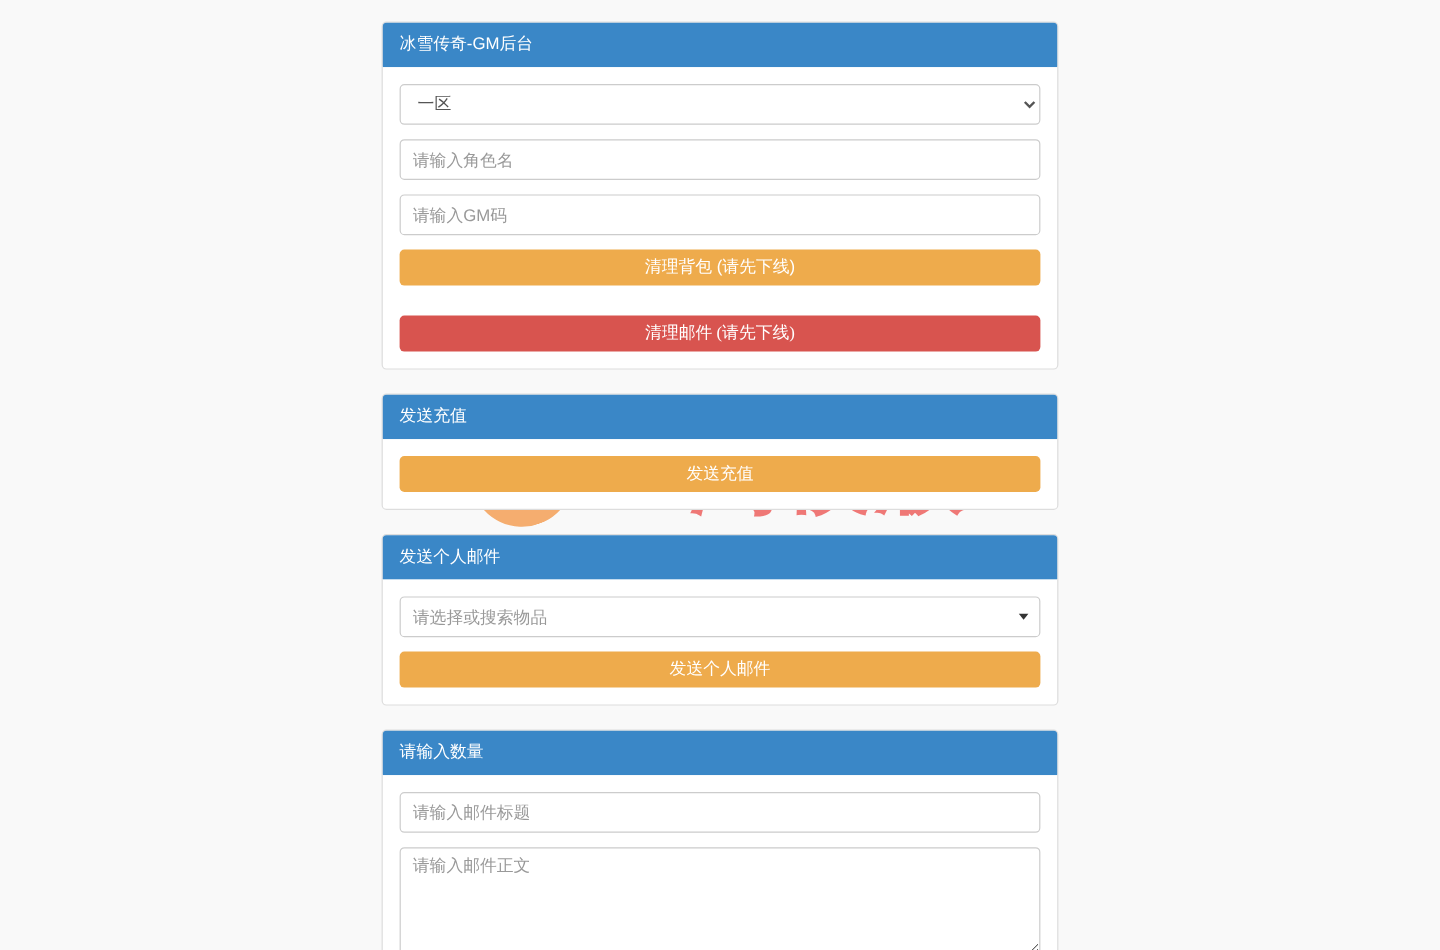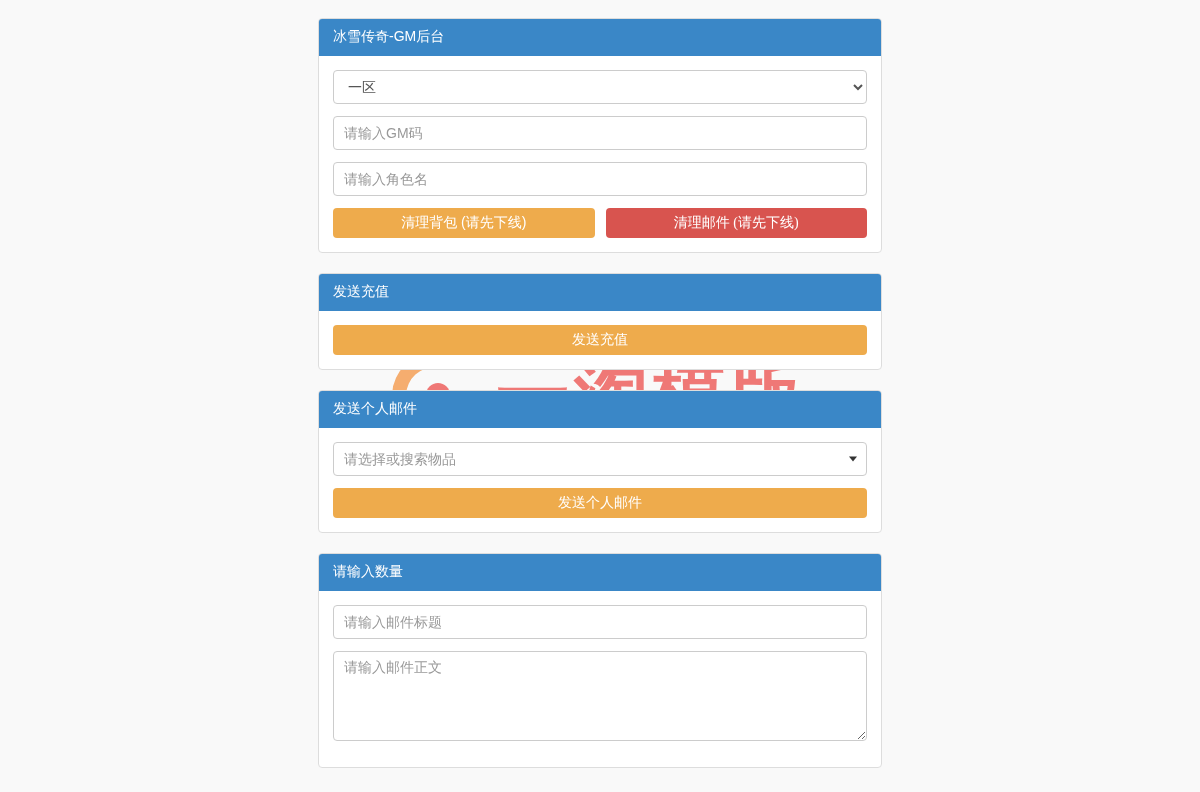--- a/index.html
+++ b/index.html
@@ -62,21 +62,22 @@
       cursor: pointer;
     }
     .btn-warning { background: #eeab4c; }
     .btn-danger  { background: #d8544f; font-family: Liberation Serif, serif; }
     .btn-block {
       display: block;
       width: 100%;
     }
     .btn-row {
       display: flex;
-      gap: 11px;
+      gap: 25px;
+      flex-direction: column;
     }
     .btn-row .btn {
       flex: 1;
       width: auto;
     }
     .combo {
       position: relative;
       margin-bottom: 12px;
     }
     .combo-input {
@@ -151,22 +152,22 @@
 </div>
 
 <div class="container">
 
   <div class="panel">
     <div class="panel-header">冰雪传奇-GM后台</div>
     <div class="panel-body">
       <select class="form-select">
         <option>一区</option>
       </select>
+      <input class="form-control" type="text" placeholder="请输入角色名" style="">
       <input class="form-control" type="text" placeholder="请输入GM码" style="">
-      <input class="form-control" type="text" placeholder="请输入角色名" style="">
       <div class="btn-row">
         <button class="btn btn-warning">清理背包 (请先下线)</button>
         <button class="btn btn-danger">清理邮件 (请先下线)</button>
       </div>
     </div>
   </div>
 
   <div class="panel">
     <div class="panel-header">发送充值</div>
     <div class="panel-body">

